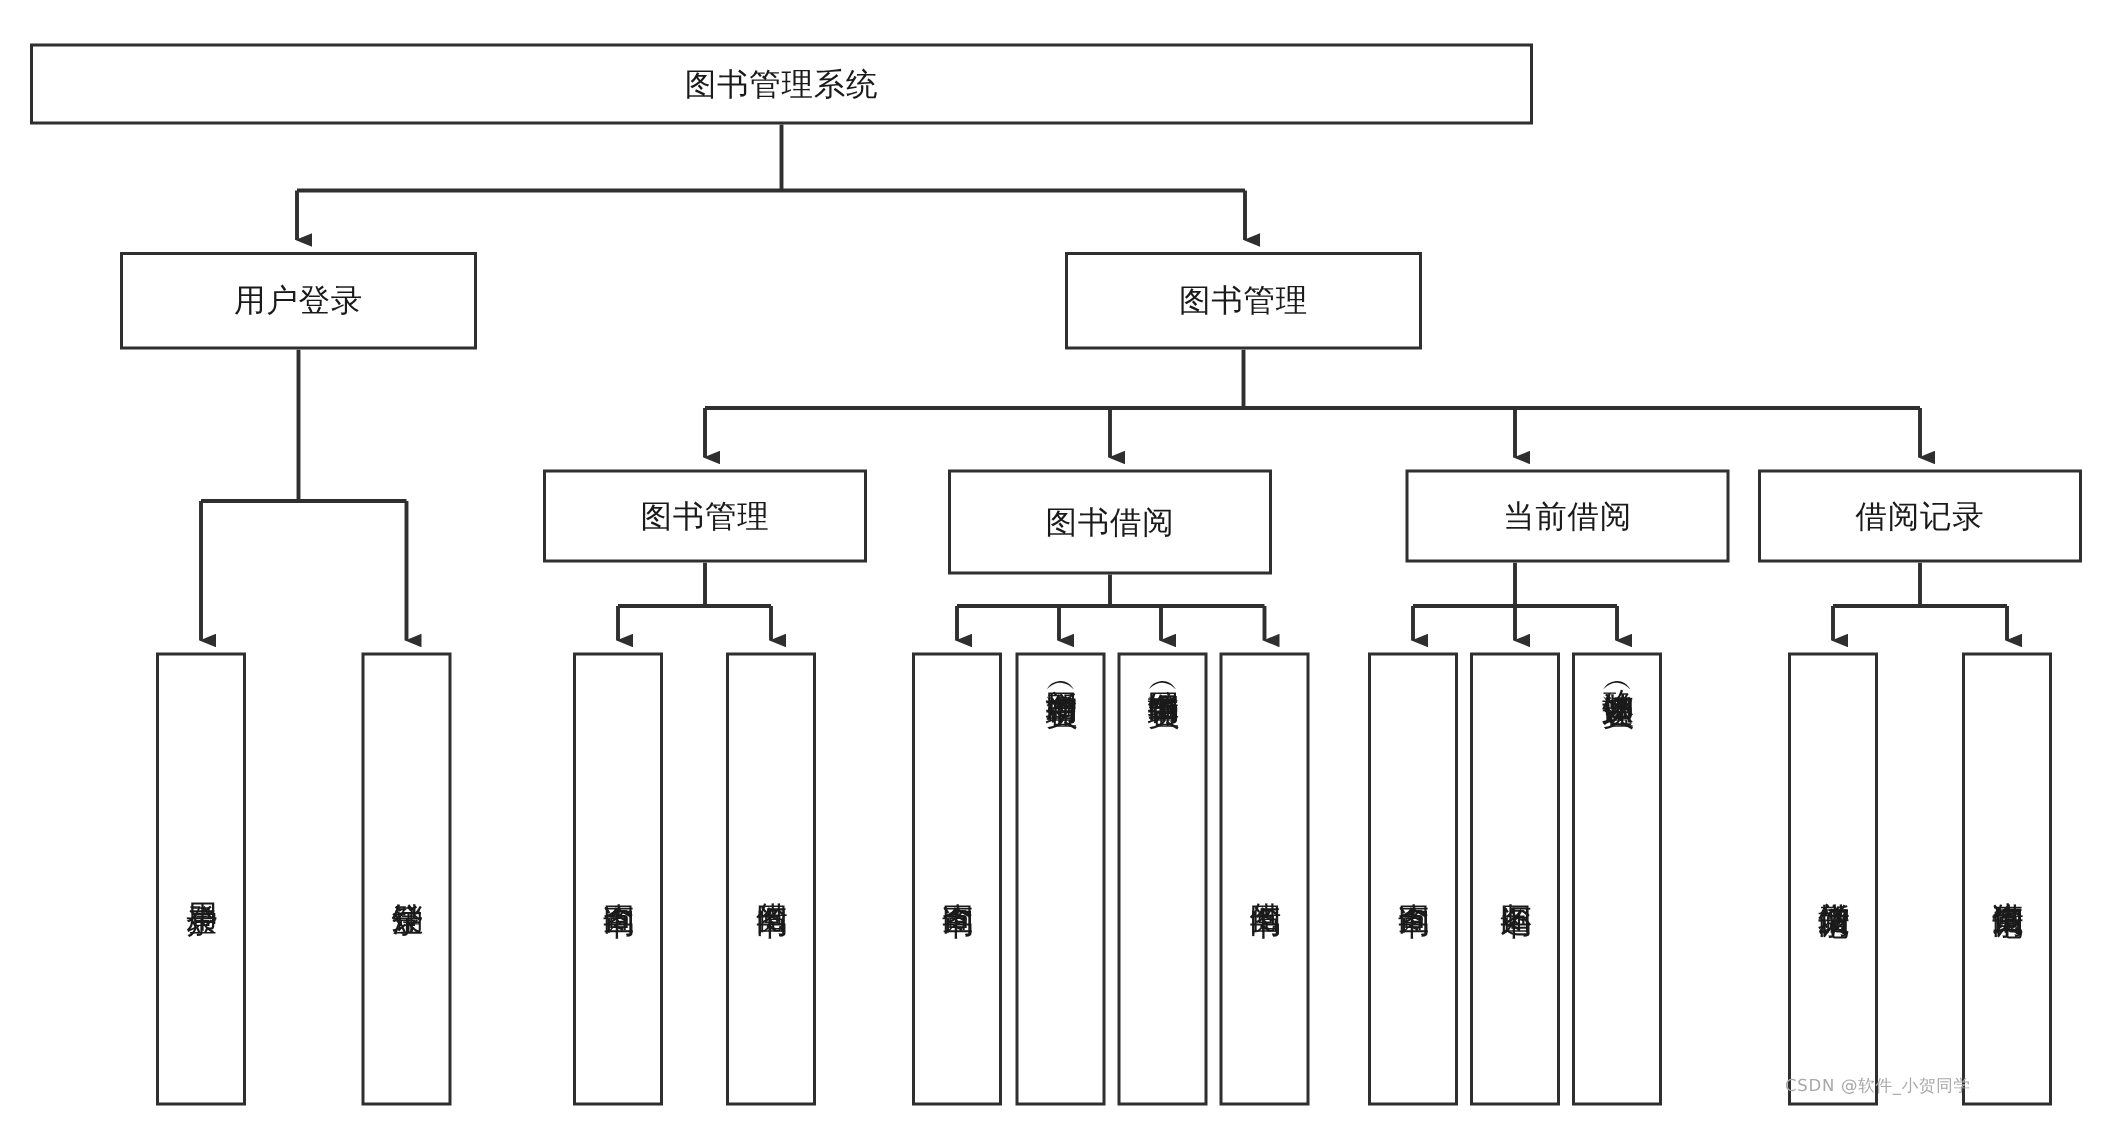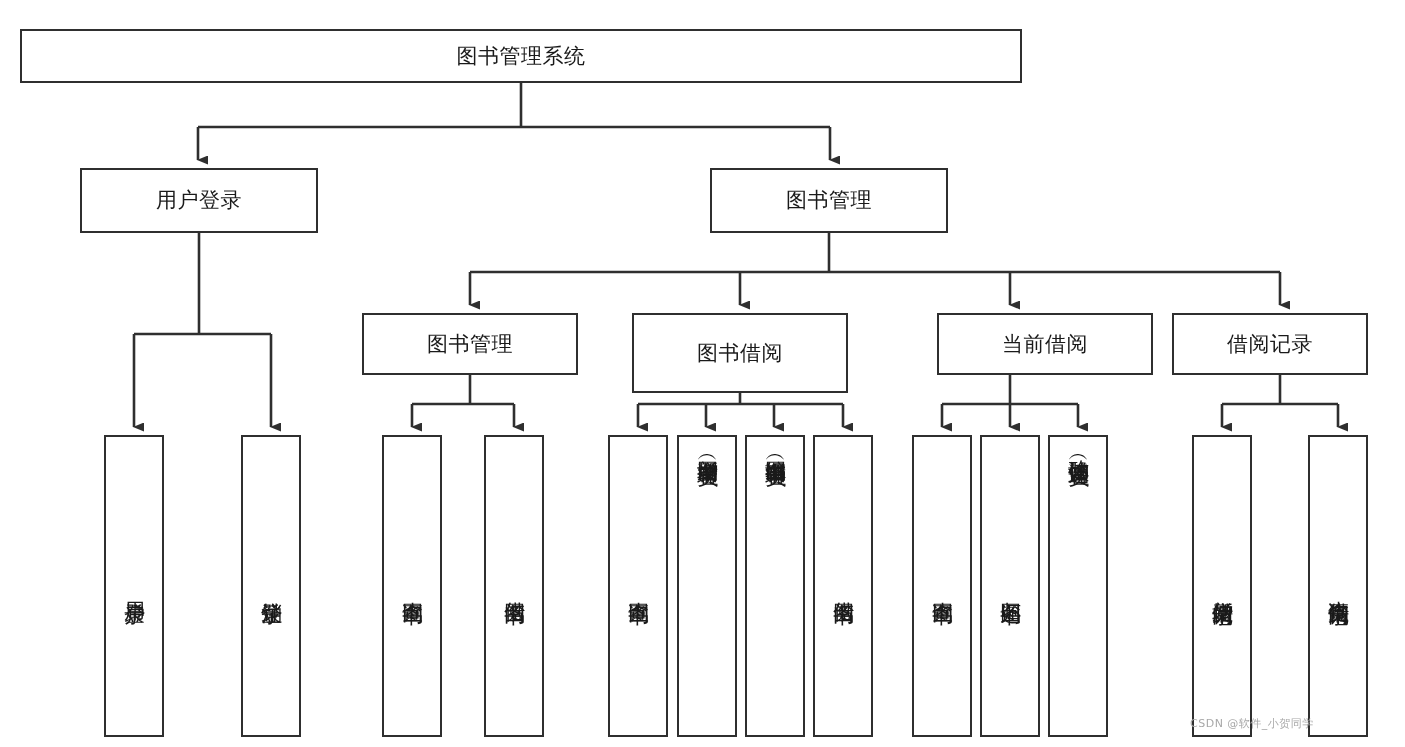--- a/index.html
+++ b/index.html
@@ -139,29 +139,29 @@
   </div>
 
   <div class="node-box" style="left:710px; top:168px; width:238px; height:65px;">
     <span class="node-label-h">图书管理</span>
   </div>
 
   <div class="node-box" style="left:362px; top:313px; width:216px; height:62px;">
     <span class="node-label-h">图书管理</span>
   </div>
 
-  <div class="node-box" style="left:632px; top:313px; width:216px; height:80px;">
+  <div class="node-box" style="left:632px; top:313px; width:216px; height:70px;">
     <span class="node-label-h">图书借阅</span>
   </div>
 
   <div class="node-box" style="left:902px; top:313px; width:216px; height:62px;margin-left:35px;">
     <span class="node-label-h">当前借阅</span>
   </div>
 
-  <div class="node-box" style="left:1172px; top:313px; width:196px; height:62px;">
+  <div class="node-box" style="left:1172px; top:313px; width:216px; height:62px;">
     <span class="node-label-h">借阅记录</span>
   </div>
 
   <div class="node-box leaf-box" style="left:104px; top:435px; width:60px; height:302px;">
     <span class="node-label-v">用户登录</span>
   </div>
 
   <div class="node-box leaf-box" style="left:241px; top:435px; width:60px; height:302px;">
     <span class="node-label-v">注销登录</span>
   </div>

